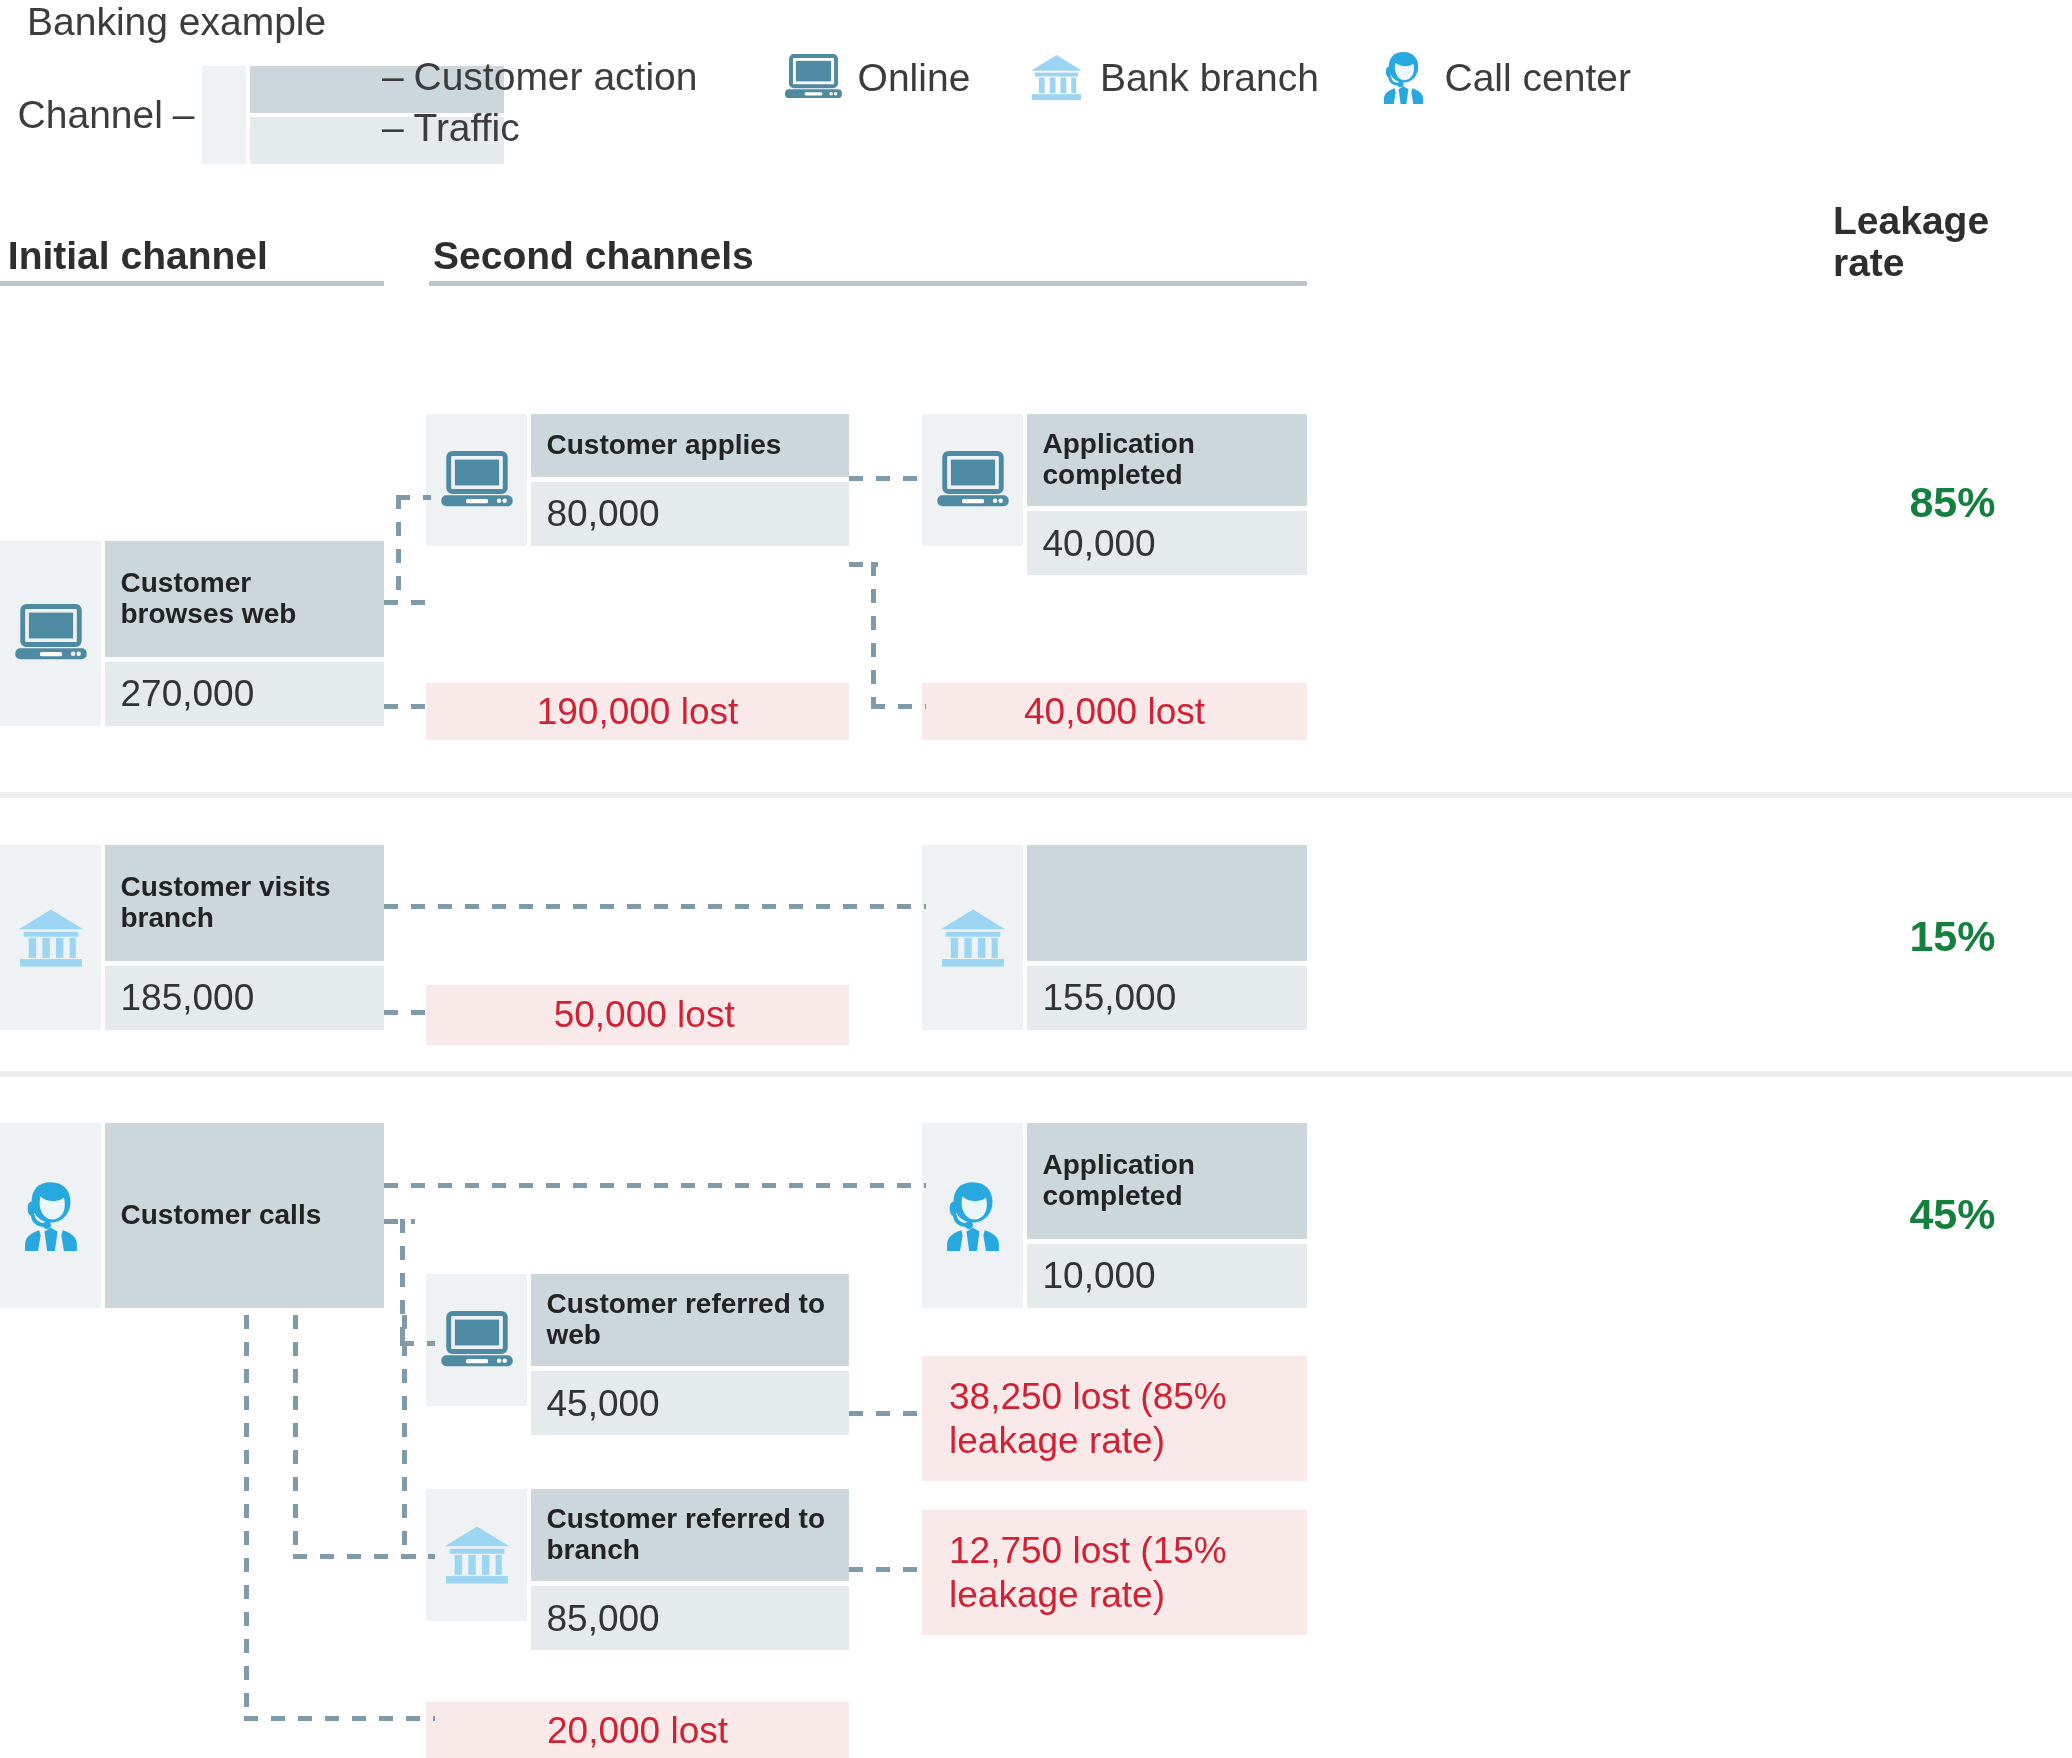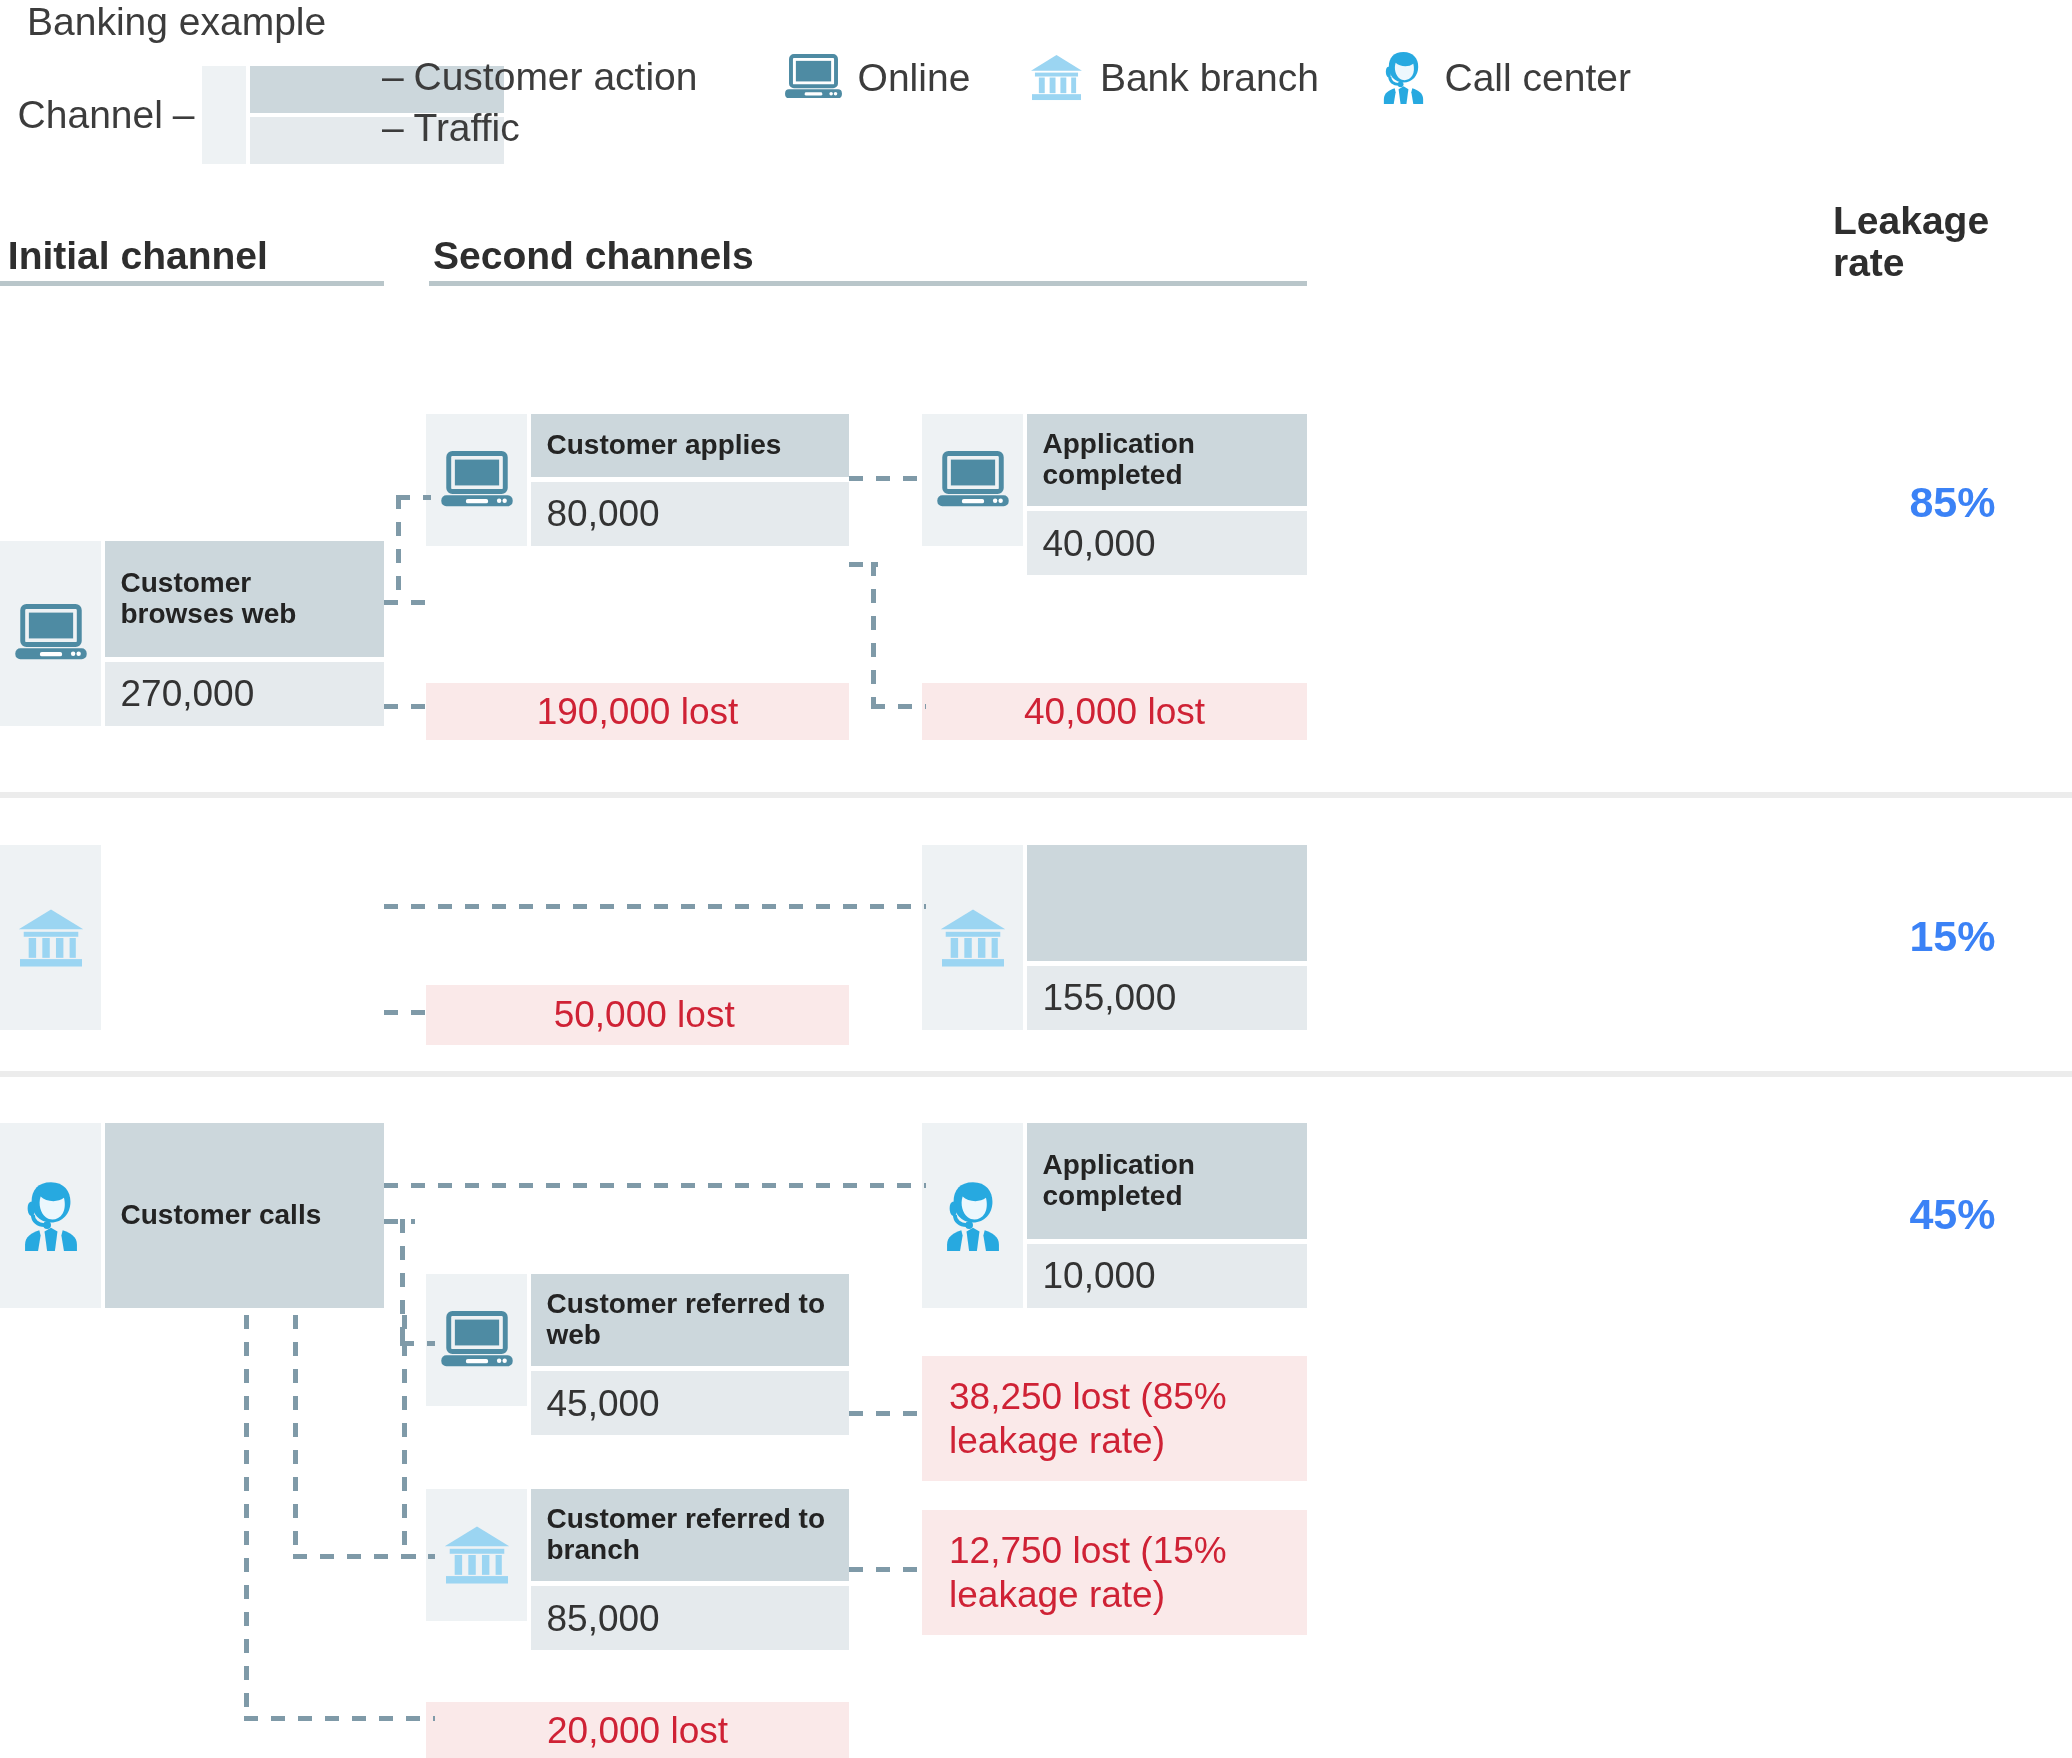--- a/index.html
+++ b/index.html
@@ -60,21 +60,21 @@
 
   
   .loss{
     background:#fae9e9;color:#cf2235;font-size:37px;line-height:1.18;
     display:flex;align-items:center;box-sizing:border-box;
   }
   .loss .ltxt{width:100%;text-align:center;padding:0 13.7px;}
   .loss.left .ltxt{text-align:left;padding-left:27px;}
 
   
-  .leak{font-size:43px;font-weight:bold;color:#3b82f6;width:239px;text-align:center;}
+  .leak{font-size:43px;font-weight:bold;color:#15803d;width:239px;text-align:center;}
 
   
   .hline{height:4.9px;background-image:linear-gradient(to right,#7f9aa8 0 13.7px,transparent 13.7px 27px);background-size:27px 4.9px;}
   .vline{width:4.9px;background-image:linear-gradient(to bottom,#7f9aa8 0 13.7px,transparent 13.7px 27px);background-size:4.9px 27px;}
 </style>
 </head>
 <body>
 
 <div class="abs" id="title">Banking example</div>
 
@@ -228,20 +228,24 @@
   <div class="icon-cell">
     <svg width="70" height="62" viewBox="0 0 56 50">
       <polygon points="28,2 54,18 2,18" fill="#9bd5f2"></polygon>
       <rect x="6" y="20" width="44" height="4" fill="#9bd5f2"></rect>
       <rect x="10" y="25" width="6" height="16" fill="#9bd5f2"></rect>
       <rect x="21" y="25" width="6" height="16" fill="#9bd5f2"></rect>
       <rect x="32" y="25" width="6" height="16" fill="#9bd5f2"></rect>
       <rect x="43" y="25" width="5" height="16" fill="#9bd5f2"></rect>
       <rect x="3" y="42" width="50" height="6" fill="#9bd5f2"></rect>
     </svg>
+  </div>
+  <div class="body">
+    <div class="label">Customer visits branch</div>
+    <div class="value">185,000</div>
   </div>
 </div>
 
 <div class="abs node" style="left:922px;top:845px;width:385px;height:185px;">
   <div class="icon-cell">
     <svg width="70" height="62" viewBox="0 0 56 50">
       <polygon points="28,2 54,18 2,18" fill="#9bd5f2"></polygon>
       <rect x="6" y="20" width="44" height="4" fill="#9bd5f2"></rect>
       <rect x="10" y="25" width="6" height="16" fill="#9bd5f2"></rect>
       <rect x="21" y="25" width="6" height="16" fill="#9bd5f2"></rect>

